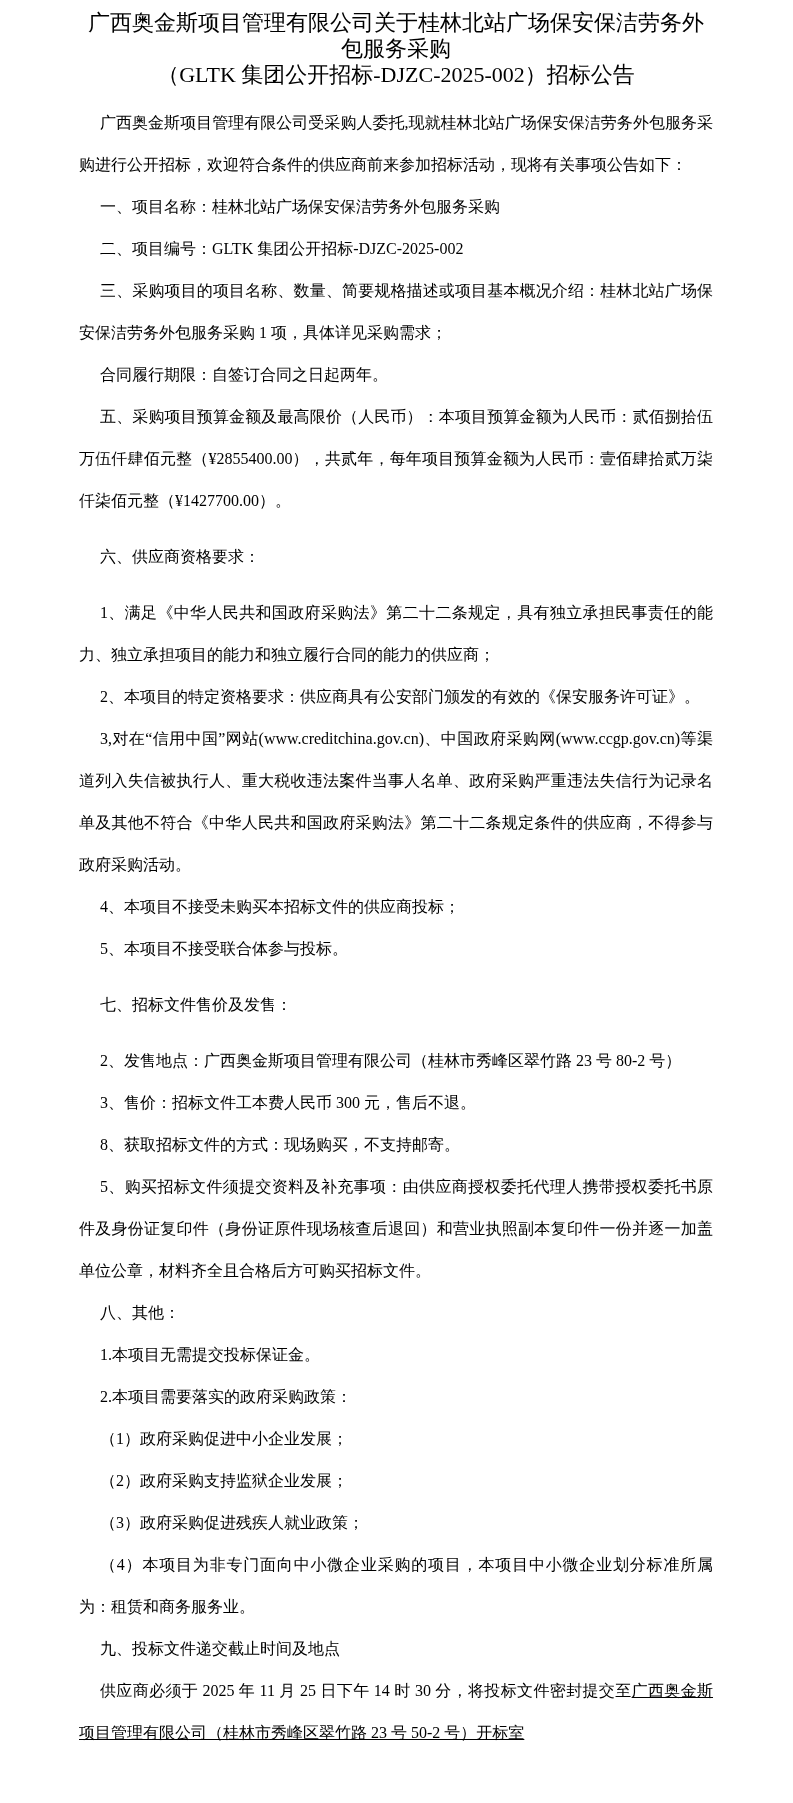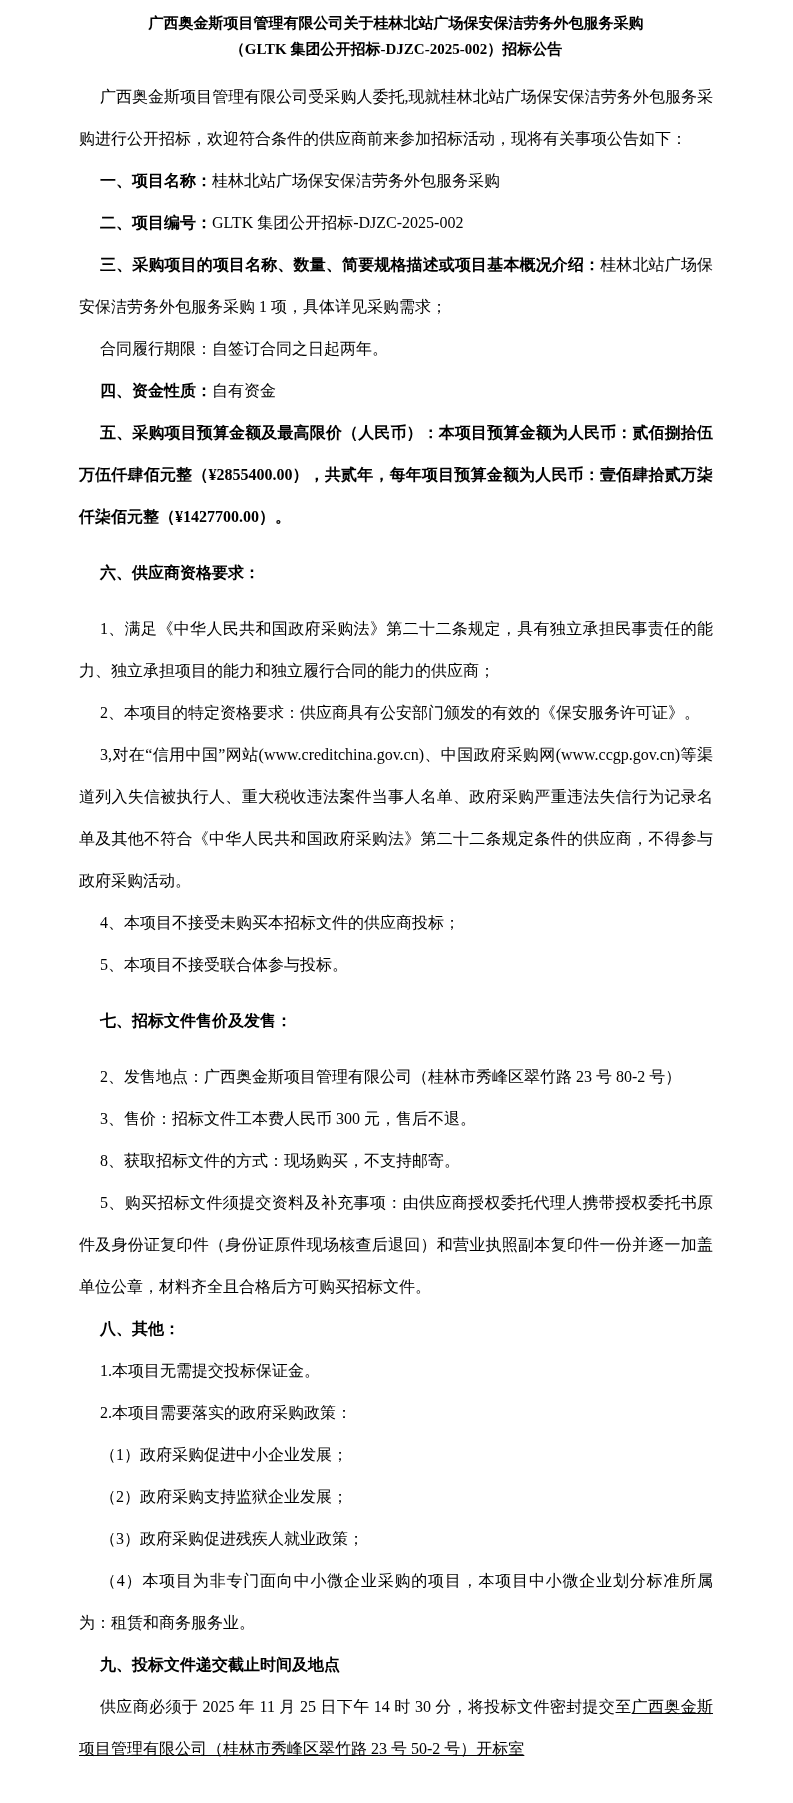--- a/index.html
+++ b/index.html
@@ -7,54 +7,53 @@
     width:793px;
     min-height:1803px;
     box-sizing:border-box;
     padding:10px 80px 30px 79px;
     background:#ffffff;
     color:#000000;
     font-family:"Liberation Serif","DejaVu Serif",serif;
     font-size:16px;
   }
   .title{
-    font-size:15px;
-    font-weight:bold;
+    font-size:22px;
+    font-weight:normal;
     text-align:center;
     line-height:26px;
     margin:0 0 14px 0;
   }
   .title-line{display:block;}
   .para{
     margin:0;
     line-height:42px;
     text-align:justify;
     text-indent:21px;
     word-break:break-all;
   }
   .para.heading-spaced{margin:14px 0;}
-  .b{font-weight:bold;}
+  .b{font-weight:normal;}
   .u{text-decoration:underline;}
 </style>
 </head>
 <body>
 
 <div class="page">
   <h1 class="title">
     <span class="title-line">广西奥金斯项目管理有限公司关于桂林北站广场保安保洁劳务外包服务采购</span>
     <span class="title-line">（GLTK 集团公开招标-DJZC-2025-002）招标公告</span>
   </h1>
 
   <div id="paragraphs">
       <p class="para normal"><span>广西奥金斯项目管理有限公司受采购人委托,现就桂林北站广场保安保洁劳务外包服务采购进行公开招标，欢迎符合条件的供应商前来参加招标活动，现将有关事项公告如下：</span></p>
       <p class="para normal"><span class="b">一、项目名称：</span><span>桂林北站广场保安保洁劳务外包服务采购</span></p>
       <p class="para normal"><span class="b">二、项目编号：</span><span>GLTK 集团公开招标-DJZC-2025-002</span></p>
       <p class="para normal"><span class="b">三、采购项目的项目名称、数量、简要规格描述或项目基本概况介绍：</span><span>桂林北站广场保安保洁劳务外包服务采购 1 项，具体详见采购需求；</span></p>
       <p class="para normal"><span>合同履行期限：自签订合同之日起两年。</span></p>
-      <p class="para normal"><span class="b">四、资金性质：</span><span>自有资金</span></p>
       <p class="para normal"><span class="b">五、采购项目预算金额及最高限价（人民币）：本项目预算金额为人民币：贰佰捌拾伍万伍仟肆佰元整（¥2855400.00），共贰年，每年项目预算金额为人民币：壹佰肆拾贰万柒仟柒佰元整（¥1427700.00）。</span></p>
       <p class="para heading-spaced"><span class="b">六、供应商资格要求：</span></p>
       <p class="para normal"><span>1、满足《中华人民共和国政府采购法》第二十二条规定，具有独立承担民事责任的能力、独立承担项目的能力和独立履行合同的能力的供应商；</span></p>
       <p class="para normal"><span>2、本项目的特定资格要求：供应商具有公安部门颁发的有效的《保安服务许可证》。</span></p>
       <p class="para normal"><span>3,对在“信用中国”网站(www.creditchina.gov.cn)、中国政府采购网(www.ccgp.gov.cn)等渠道列入失信被执行人、重大税收违法案件当事人名单、政府采购严重违法失信行为记录名单及其他不符合《中华人民共和国政府采购法》第二十二条规定条件的供应商，不得参与政府采购活动。</span></p>
       <p class="para normal"><span>4、本项目不接受未购买本招标文件的供应商投标；</span></p>
       <p class="para normal"><span>5、本项目不接受联合体参与投标。</span></p>
       <p class="para heading-spaced"><span class="b">七、招标文件售价及发售：</span></p>
       <p class="para normal"><span>2、发售地点：广西奥金斯项目管理有限公司（桂林市秀峰区翠竹路 23 号 80-2 号）</span></p>
       <p class="para normal"><span>3、售价：招标文件工本费人民币 300 元，售后不退。</span></p>

